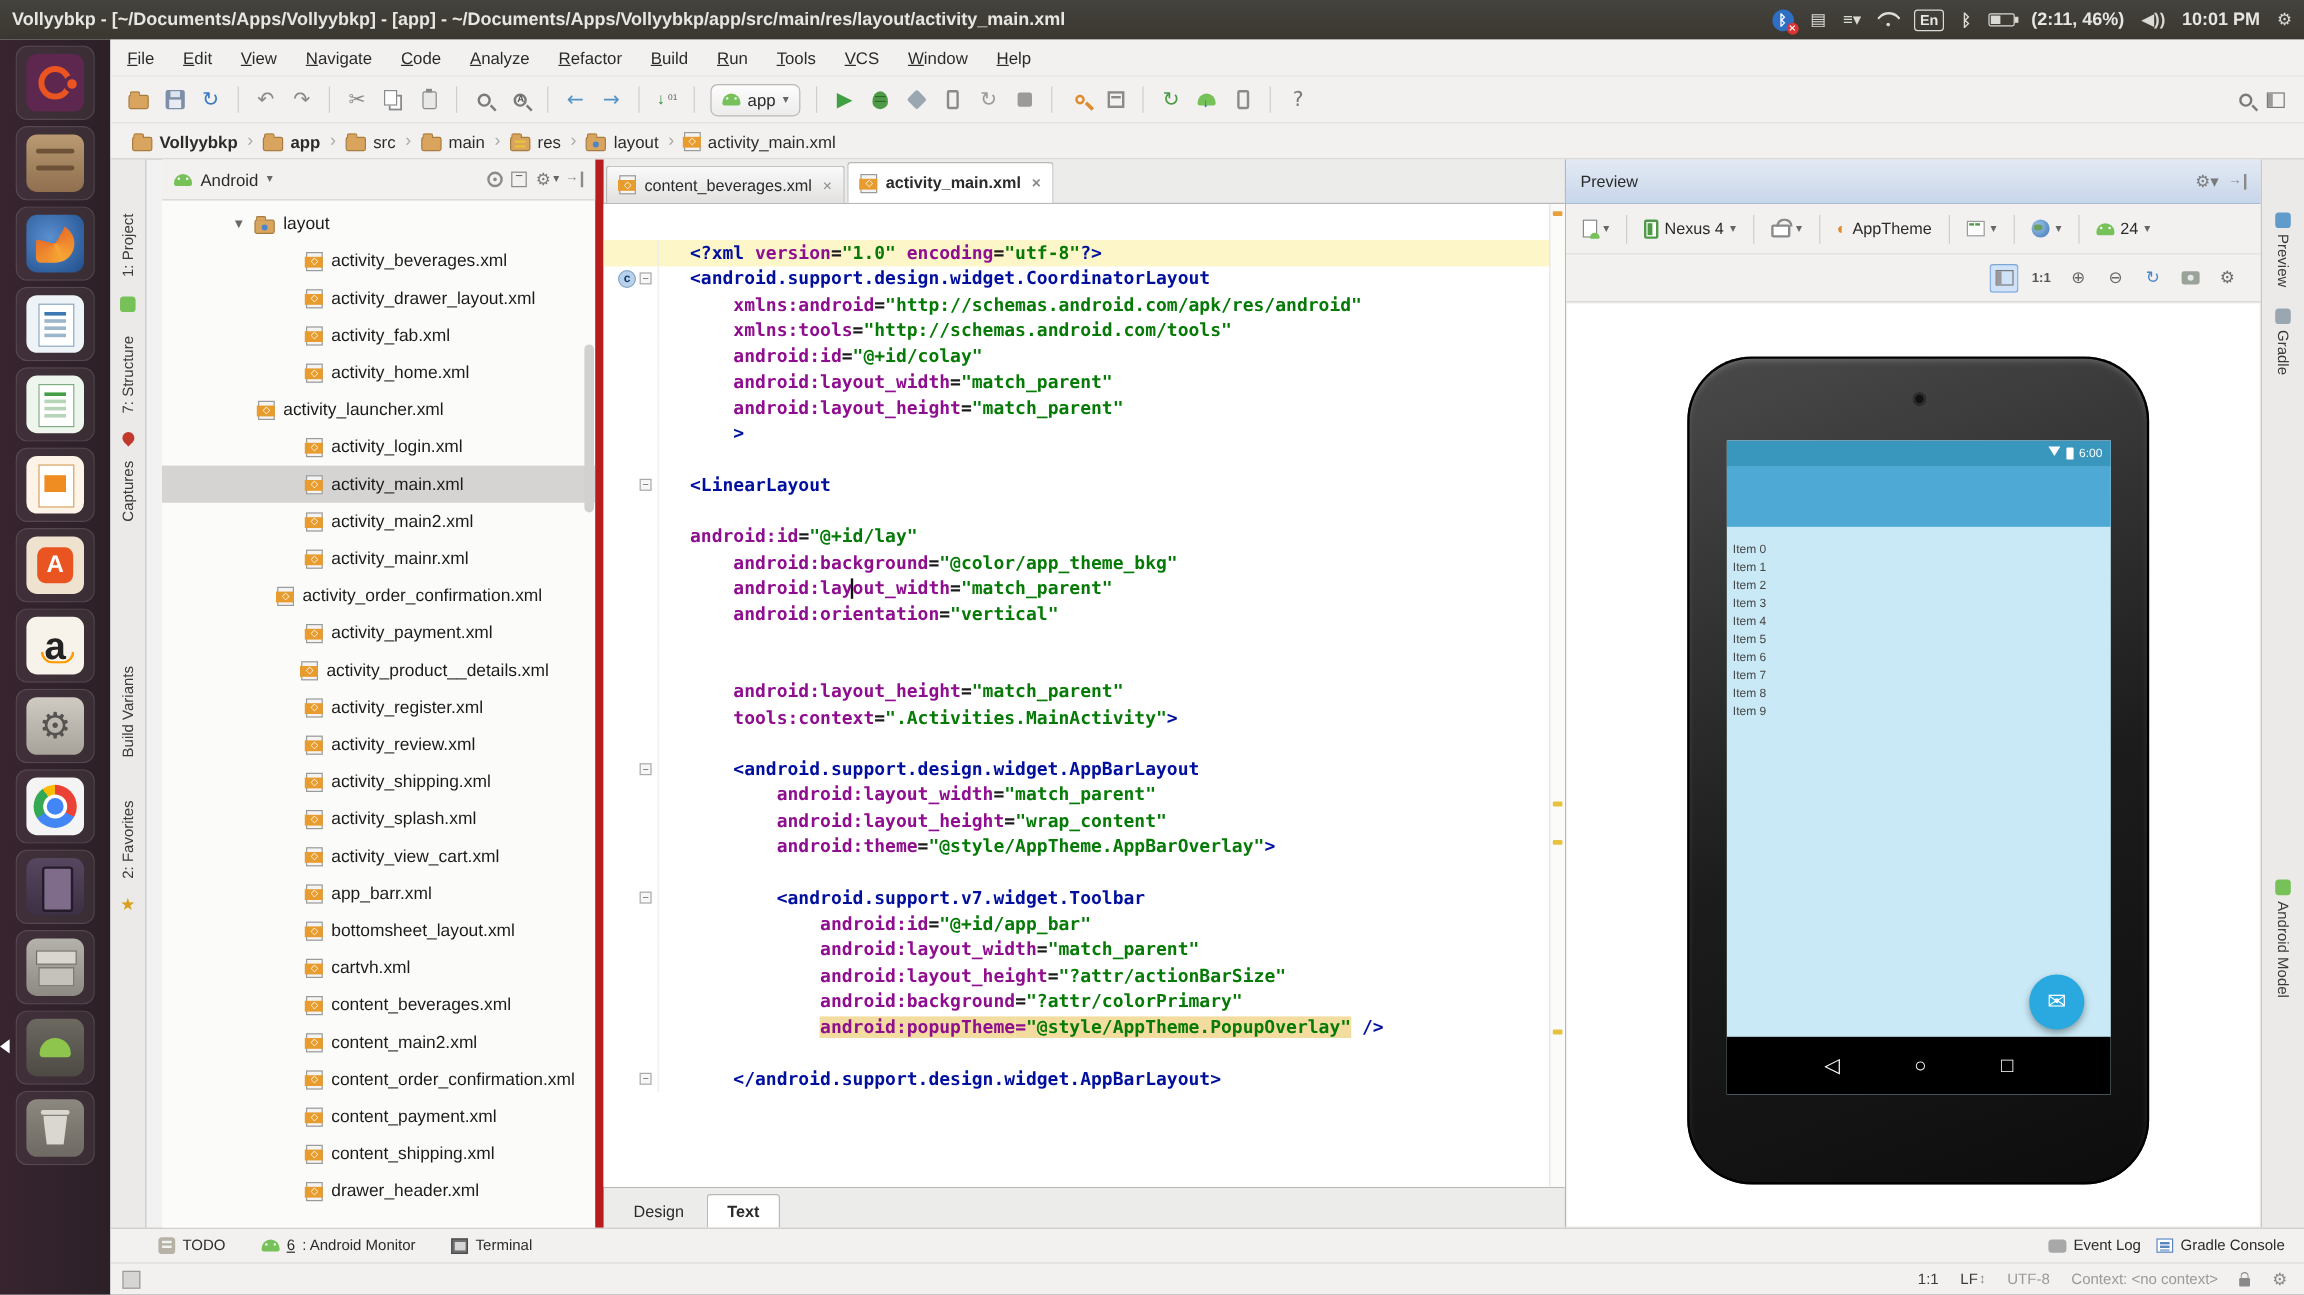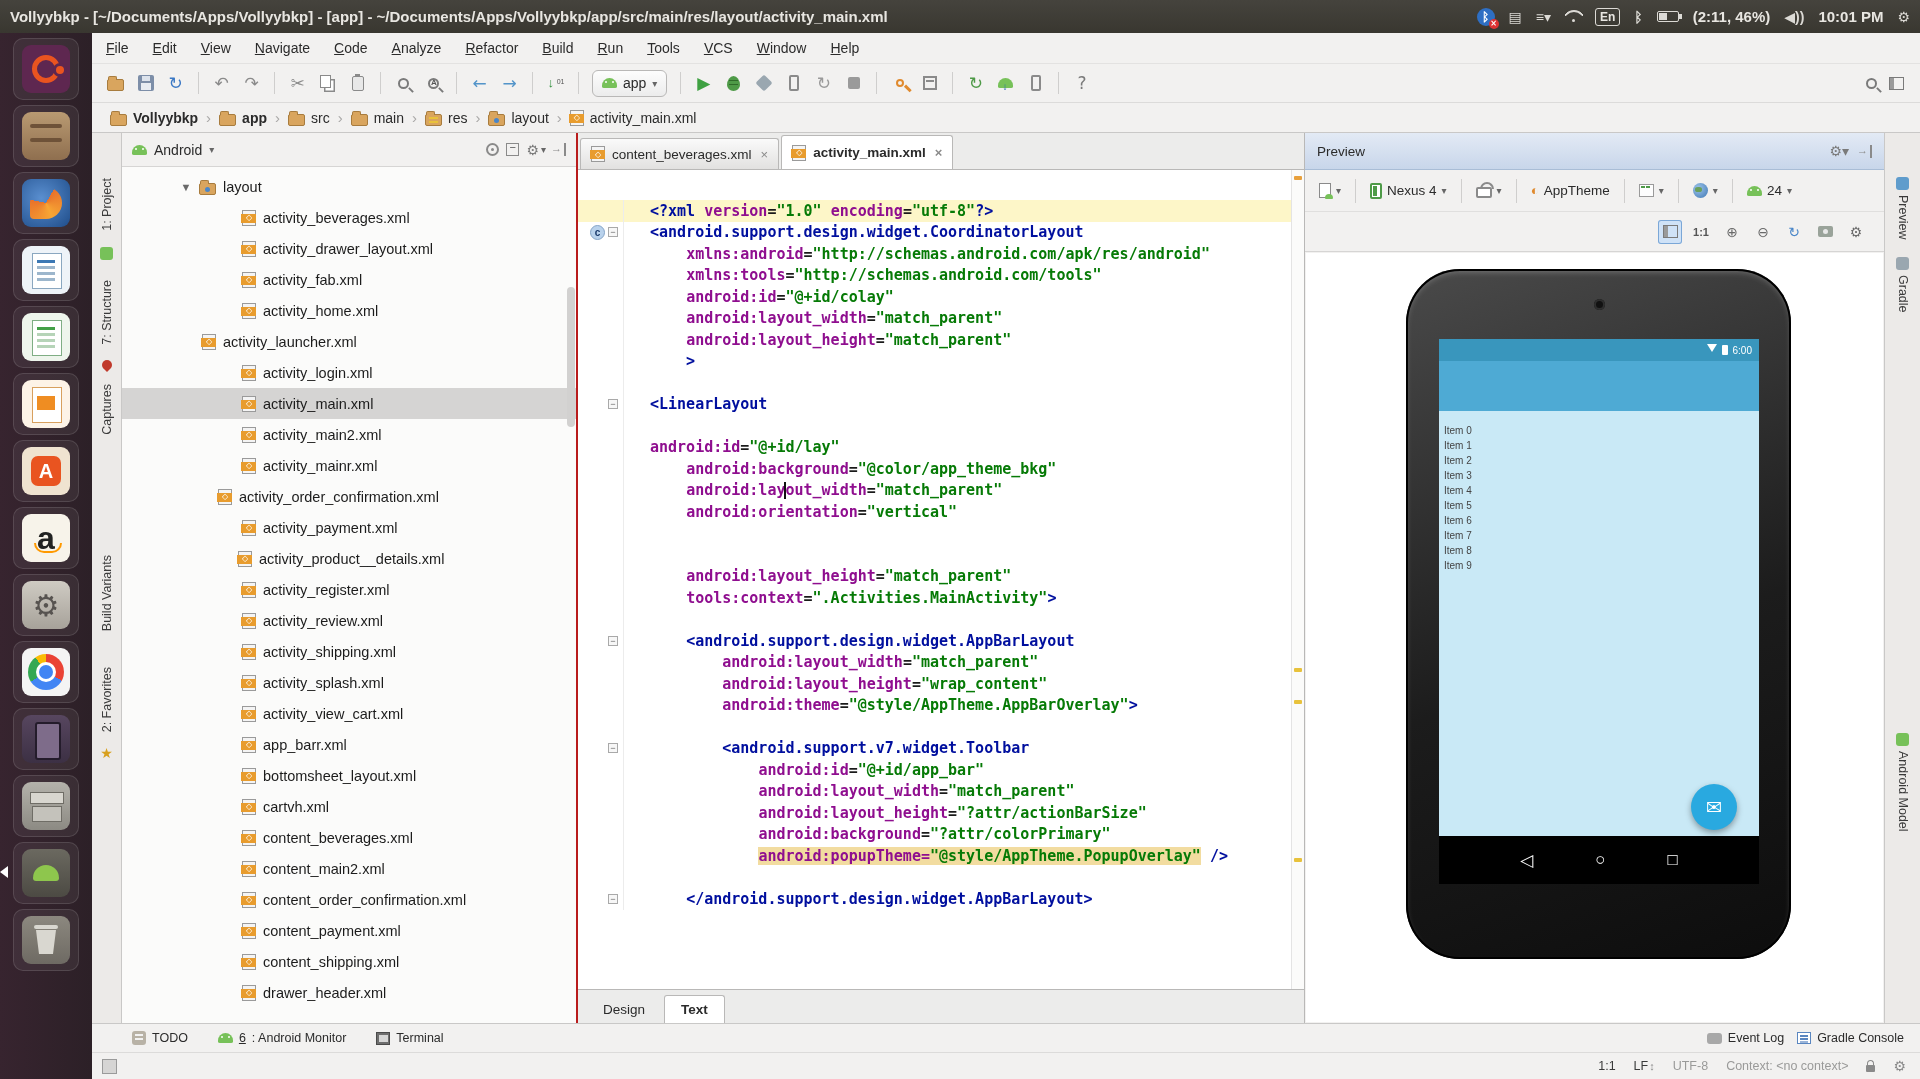--- a/index.html
+++ b/index.html
@@ -179,21 +179,21 @@
   .stripe.left .vtab{writing-mode:vertical-rl;transform:rotate(180deg);}
   .stripe.right .vtab{writing-mode:vertical-rl;}
   .stripe-ico{width:13px;height:13px;border-radius:3px;flex:0 0 auto;}
   .si-green{background:#77c159;}
   .si-pin{width:10px;height:10px;background:#c0392b;border-radius:50% 50% 50% 0;transform:rotate(-45deg);}
   .si-star{color:#d8a01e;font-size:14px;width:auto;height:auto;background:none;}
   .si-gray{background:#9aa7b0;}
   .si-eye{background:#5f9ccc;}
 
   
-  .project{width:456px;background:#fbfbfa;border-right:2px solid #b91c1c;display:flex;flex-direction:column;flex:0 0 auto;position:relative;}
+  .project{width:368px;background:#fbfbfa;border-right:7px solid #b91c1c;display:flex;flex-direction:column;flex:0 0 auto;position:relative;margin-left:13px;}
   .proj-head{height:34px;display:flex;align-items:center;gap:7px;padding:0 10px;border-bottom:1px solid #d6d5d4;background:#f2f1f0;font-size:14px;color:#2b2b2b;}
   .proj-head .spacer{flex:1;}
   .proj-head .ph-ic{cursor:pointer;display:flex;align-items:center;gap:2px;}
   .tree{flex:1;overflow:hidden;position:relative;padding-top:4px;}
   .tree-row{height:31px;display:flex;align-items:center;gap:7px;font-size:14.5px;color:#1c1c1c;white-space:nowrap;cursor:pointer;}
   .tree-row.sel{background:#d5d4d3;}
   .tree-arrow{color:#6a6a6a;font-size:11px;width:12px;text-align:center;}
   .tree-scroll{position:absolute;right:1px;top:120px;width:8px;height:140px;background:#d2d1d0;border-radius:4px;}
 
   
@@ -234,21 +234,21 @@
   .pv-item{display:flex;align-items:center;gap:5px;font-size:13.5px;color:#2b2b2b;cursor:pointer;padding:3px 4px;border-radius:3px;}
   .pv-sep{width:1px;height:24px;background:#cfcecd;margin:0 4px;}
   .pv-zoom{height:40px;display:flex;align-items:center;justify-content:flex-end;gap:7px;padding:0 16px;border-bottom:1px solid #d6d5d4;}
   .pz-btn{min-width:24px;height:24px;border-radius:3px;display:flex;align-items:center;justify-content:center;cursor:pointer;
     color:#6a6a6a;font-size:14px;}
   .pz-btn.active{background:#cfe2f7;box-shadow:inset 0 0 0 1px #7ba7d7;}
   .pz-btn .small{font-size:11px;font-weight:bold;color:#555;}
   .pv-canvas{flex:1;background:#fff;margin:1px;position:relative;overflow:hidden;}
 
   
-  .phone{position:absolute;left:100px;top:16px;width:385px;height:690px;border-radius:54px;
+  .phone{position:absolute;left:100px;top:44px;width:385px;height:690px;border-radius:54px;
     background:linear-gradient(160deg,#4a4a4a,#1c1c1c 55%,#0d0d0d);box-shadow:inset 0 0 0 2px #000,inset 0 3px 6px rgba(255,255,255,.25);}
   .phone .cam{position:absolute;left:50%;top:30px;width:11px;height:11px;margin-left:-5px;border-radius:50%;
     background:#111;box-shadow:inset 0 0 0 2px #2e2e2e;}
   .phone .screen-area{position:absolute;left:33px;top:70px;width:320px;height:545px;background:#c9e9f6;overflow:hidden;}
   .ph-status{height:22px;display:flex;align-items:center;justify-content:flex-end;gap:5px;padding:0 7px;color:#fff;font-size:10px;}
   .ph-appbar{height:50px;}
   .ph-wifi{width:0;height:0;border:5px solid transparent;border-bottom:8px solid #fff;transform:rotate(180deg);}
   .ph-batt{width:6px;height:10px;background:#fff;border-radius:1px;}
   .ph-list{padding:14px 0 0 5px;}
   .ph-item{height:15px;font-size:10px;color:#454545;}

